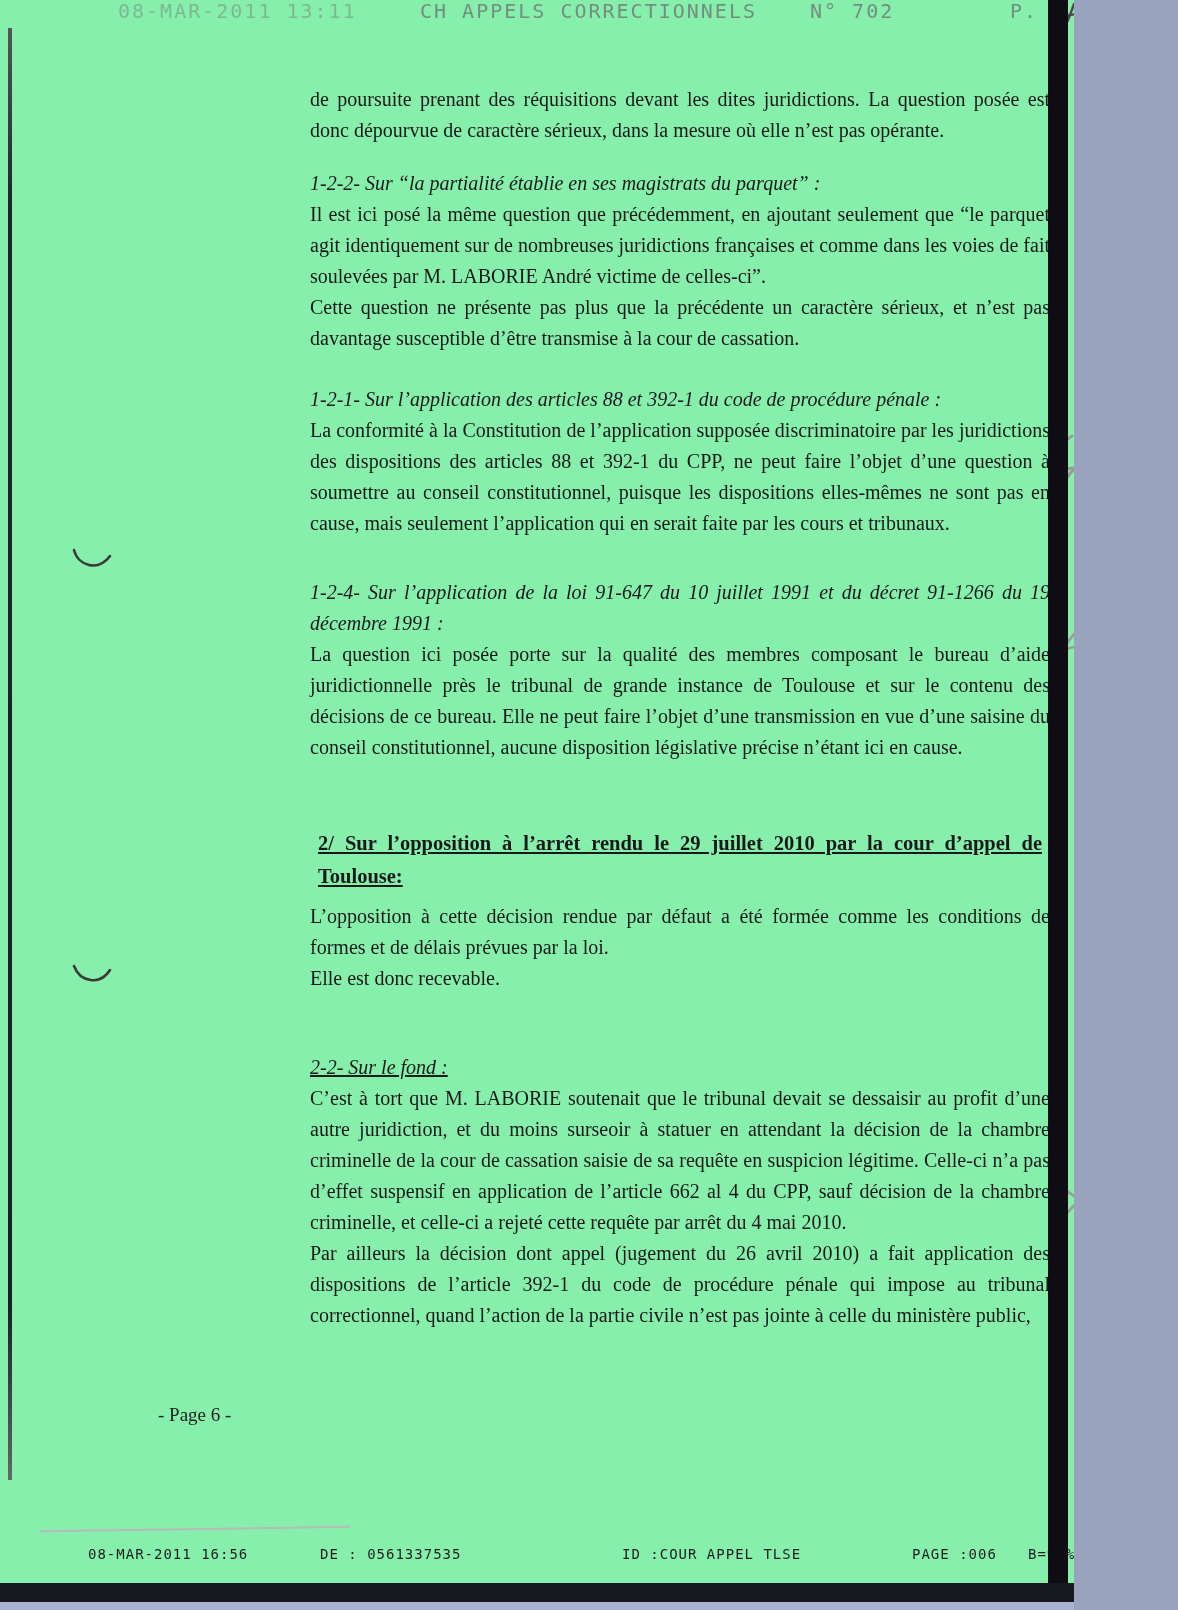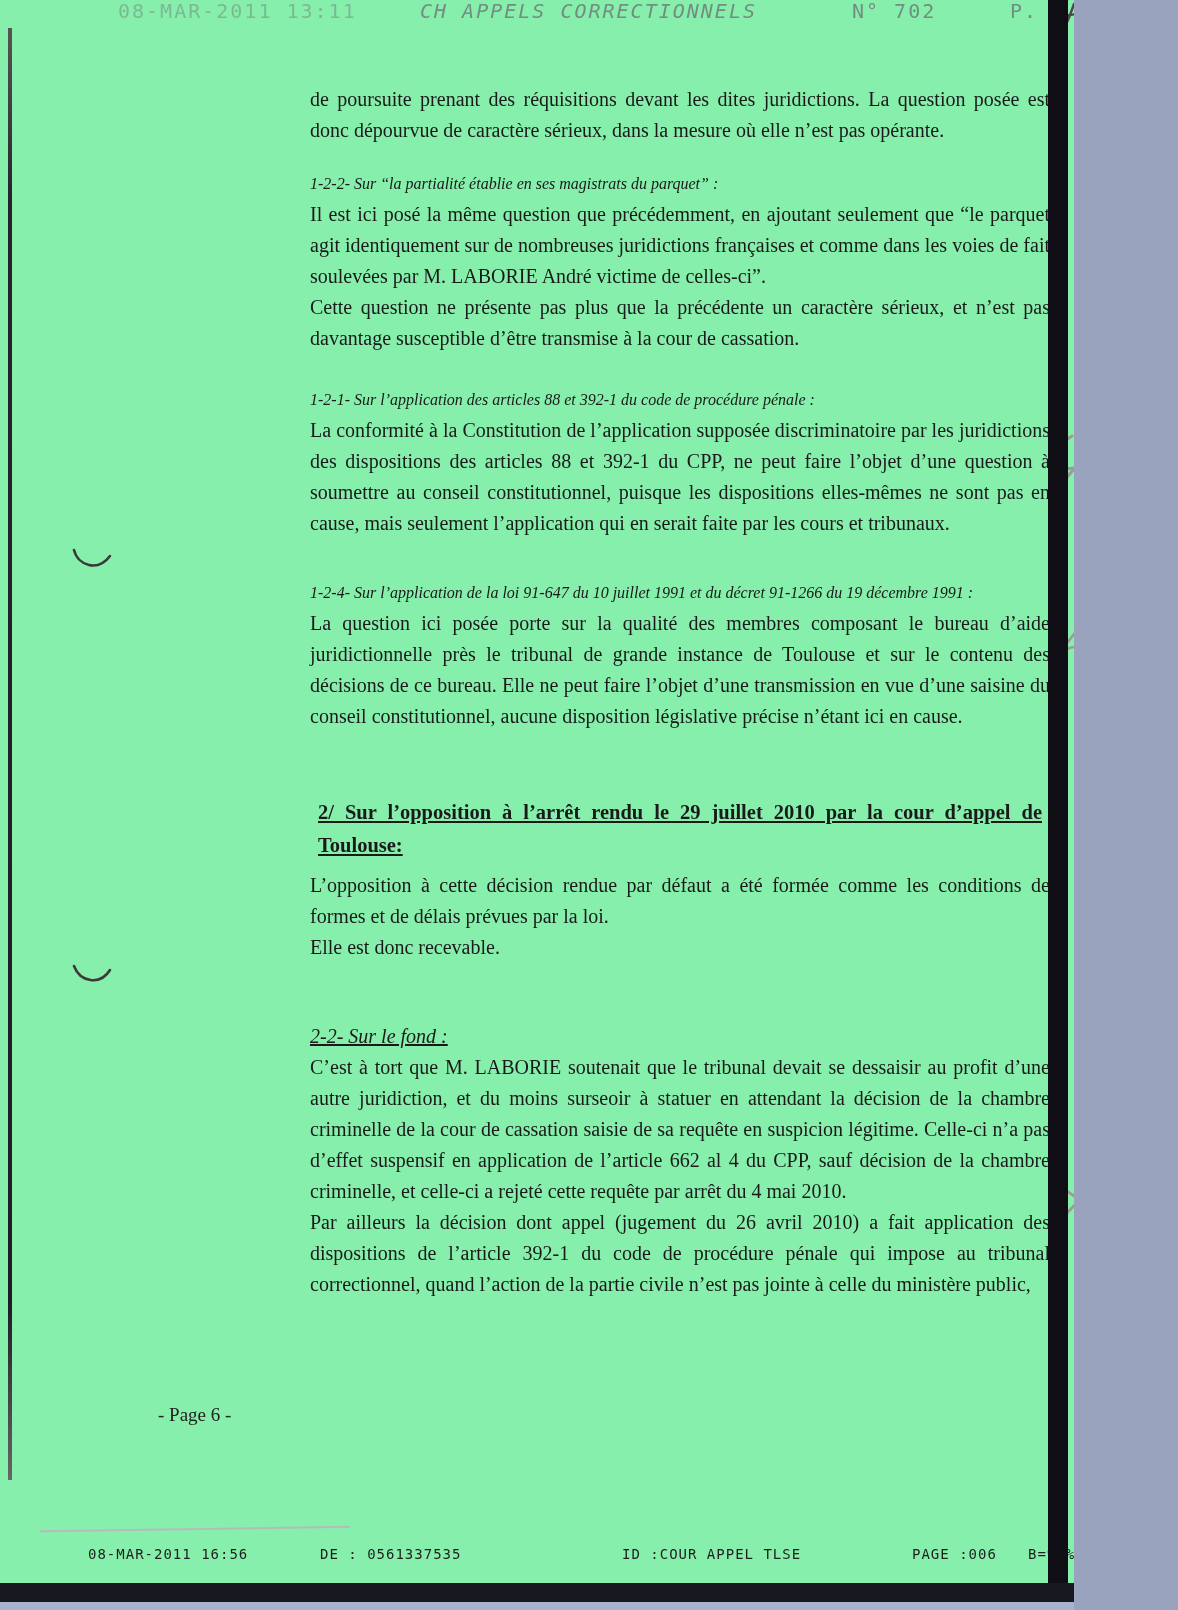--- a/index.html
+++ b/index.html
@@ -17,32 +17,32 @@
   .scan-smudge{position:absolute;left:40px;top:1528px;width:310px;height:2px;background:#b9b9b9;transform:rotate(-0.8deg);}
 
   
   .fax-header{
     position:absolute;top:-9px;left:0;width:1140px;height:40px;
     font-family:"DejaVu Sans Mono", monospace;font-size:20px;letter-spacing:2px;
     color:#6d6d72;opacity:.75;
   }
   .fax-header span{position:absolute;top:8px;white-space:nowrap;}
   .fh-left{left:118px;opacity:.55;}
-  .fh-center{left:420px;font-style:italic;}
-  .fh-no{left:852px;}
+  .fh-center{left:420px;}
+  .fh-no{left:810px;}
   .fh-p{left:1010px;}
 
   
   .doc-body{
     position:absolute;left:310px;top:0;width:740px;
     font-size:20px;line-height:31px;text-align:justify;
   }
   .doc-body p{margin:0;}
   .spacer-top{height:84px;}
-  .h-italic{font-style:italic;font-weight:normal;font-size:16px;margin:22px 0 0 0;line-height:31px;}
+  .h-italic{font-style:italic;font-weight:normal;font-size:20px;margin:22px 0 0 0;line-height:31px;}
   .h-italic-u{font-style:italic;font-weight:normal;font-size:20px;margin:0;line-height:31px;text-decoration:underline;}
   .h-bold-u{font-weight:bold;font-size:20.5px;margin:8px;line-height:33px;text-decoration:underline;text-align:justify;} .mt30{margin-top:30px;} .mt38{margin-top:38px;}
   .mt64{margin-top:64px;} .mt44{margin-top:44px;} .mt36{margin-top:36px;}
   .mt58{margin-top:58px;} .mt34{margin-top:34px;} .mt40{margin-top:40px;}
 
   
   .page-number{position:absolute;left:158px;top:1404px;font-size:19px;color:#222;}
   .fax-footer{
     position:absolute;top:1546px;left:0;width:1178px;height:30px;
     font-family:"DejaVu Sans Mono", monospace;font-size:14px;color:#1e1e1e;letter-spacing:1px;

